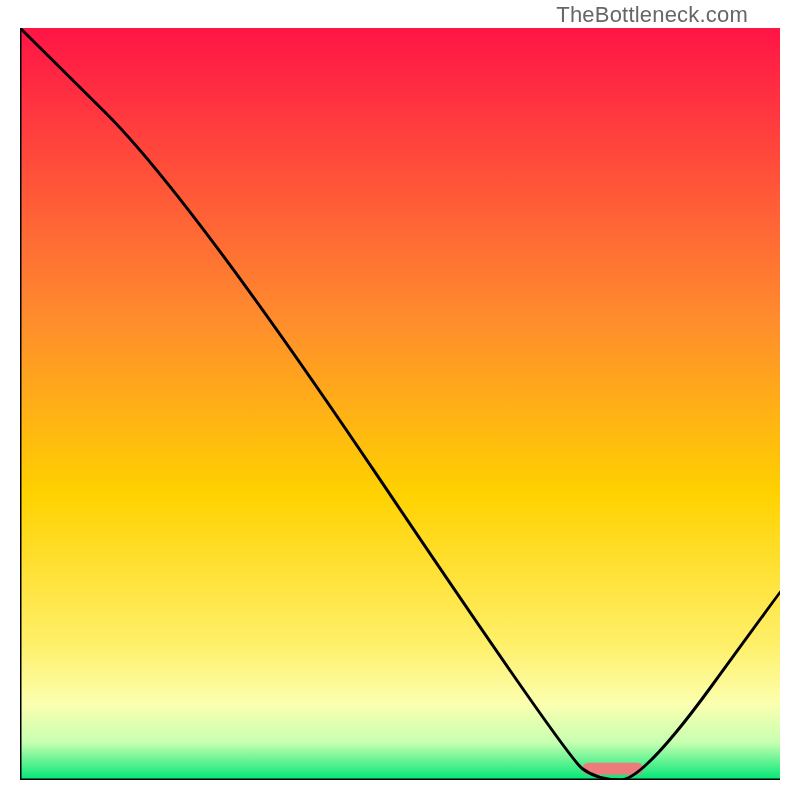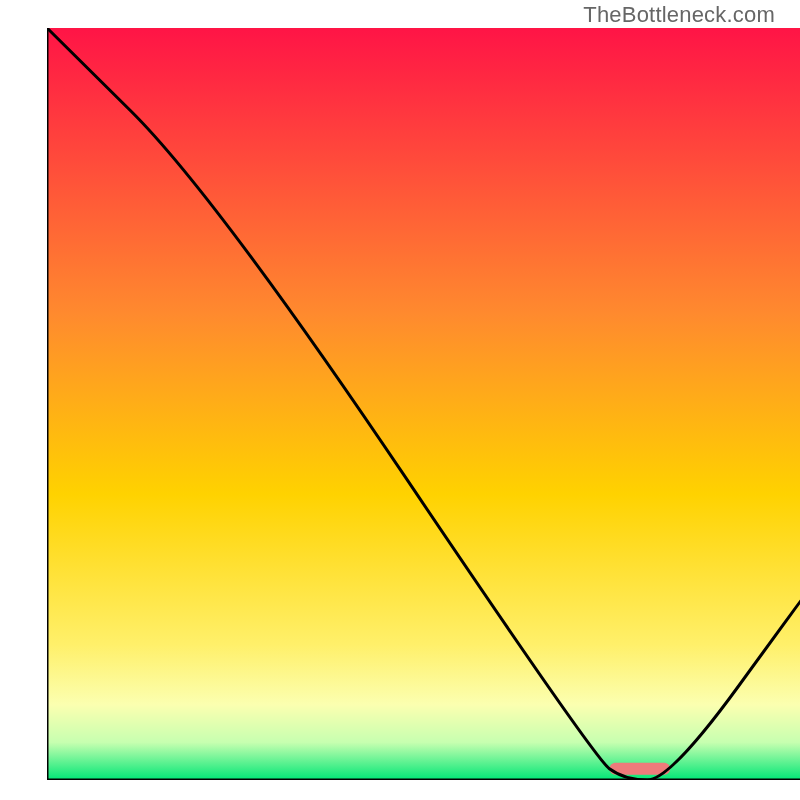--- a/index.html
+++ b/index.html
@@ -8,21 +8,20 @@
     width: 800px;
     height: 800px;
     background: #ffffff;
     font-family: Arial, Helvetica, sans-serif;
     overflow: hidden;
   }
   .wrap {
     position: relative;
     width: 760px;
     height: 800px;
-    margin-left: 27px;
   }
   .watermark {
     position: absolute;
     top: 2px;
     right: 12px;
     color: #666666;
     font-size: 22px;
     font-weight: 500;
     letter-spacing: 0.2px;
     user-select: none;

